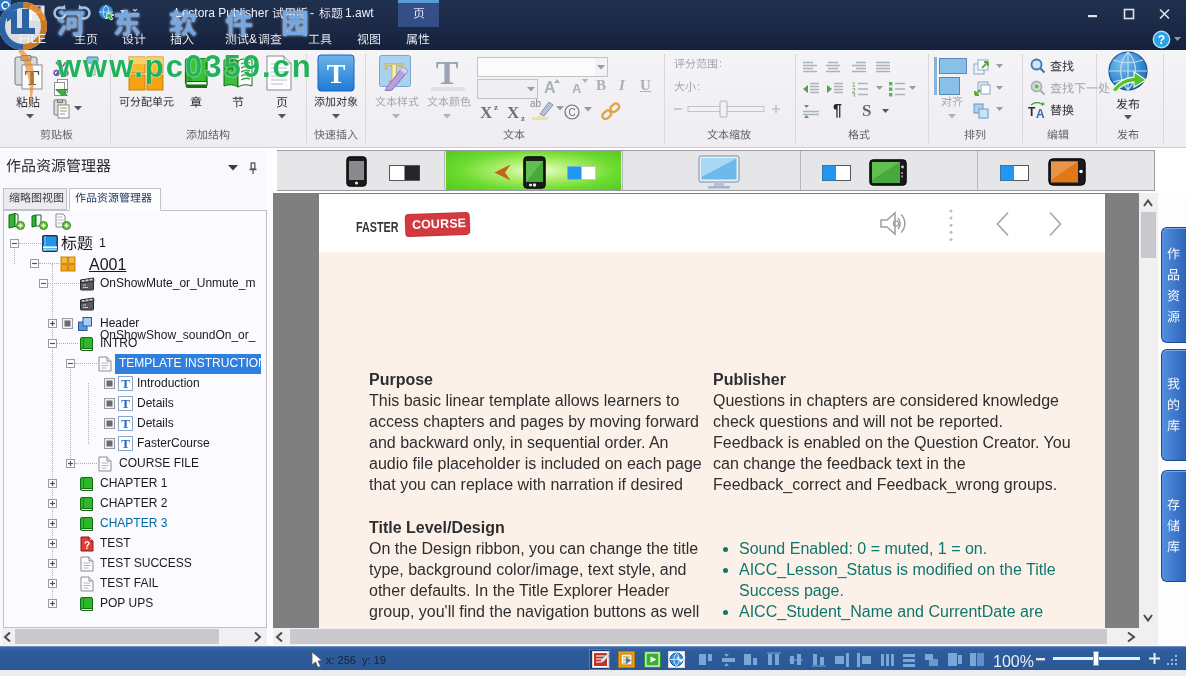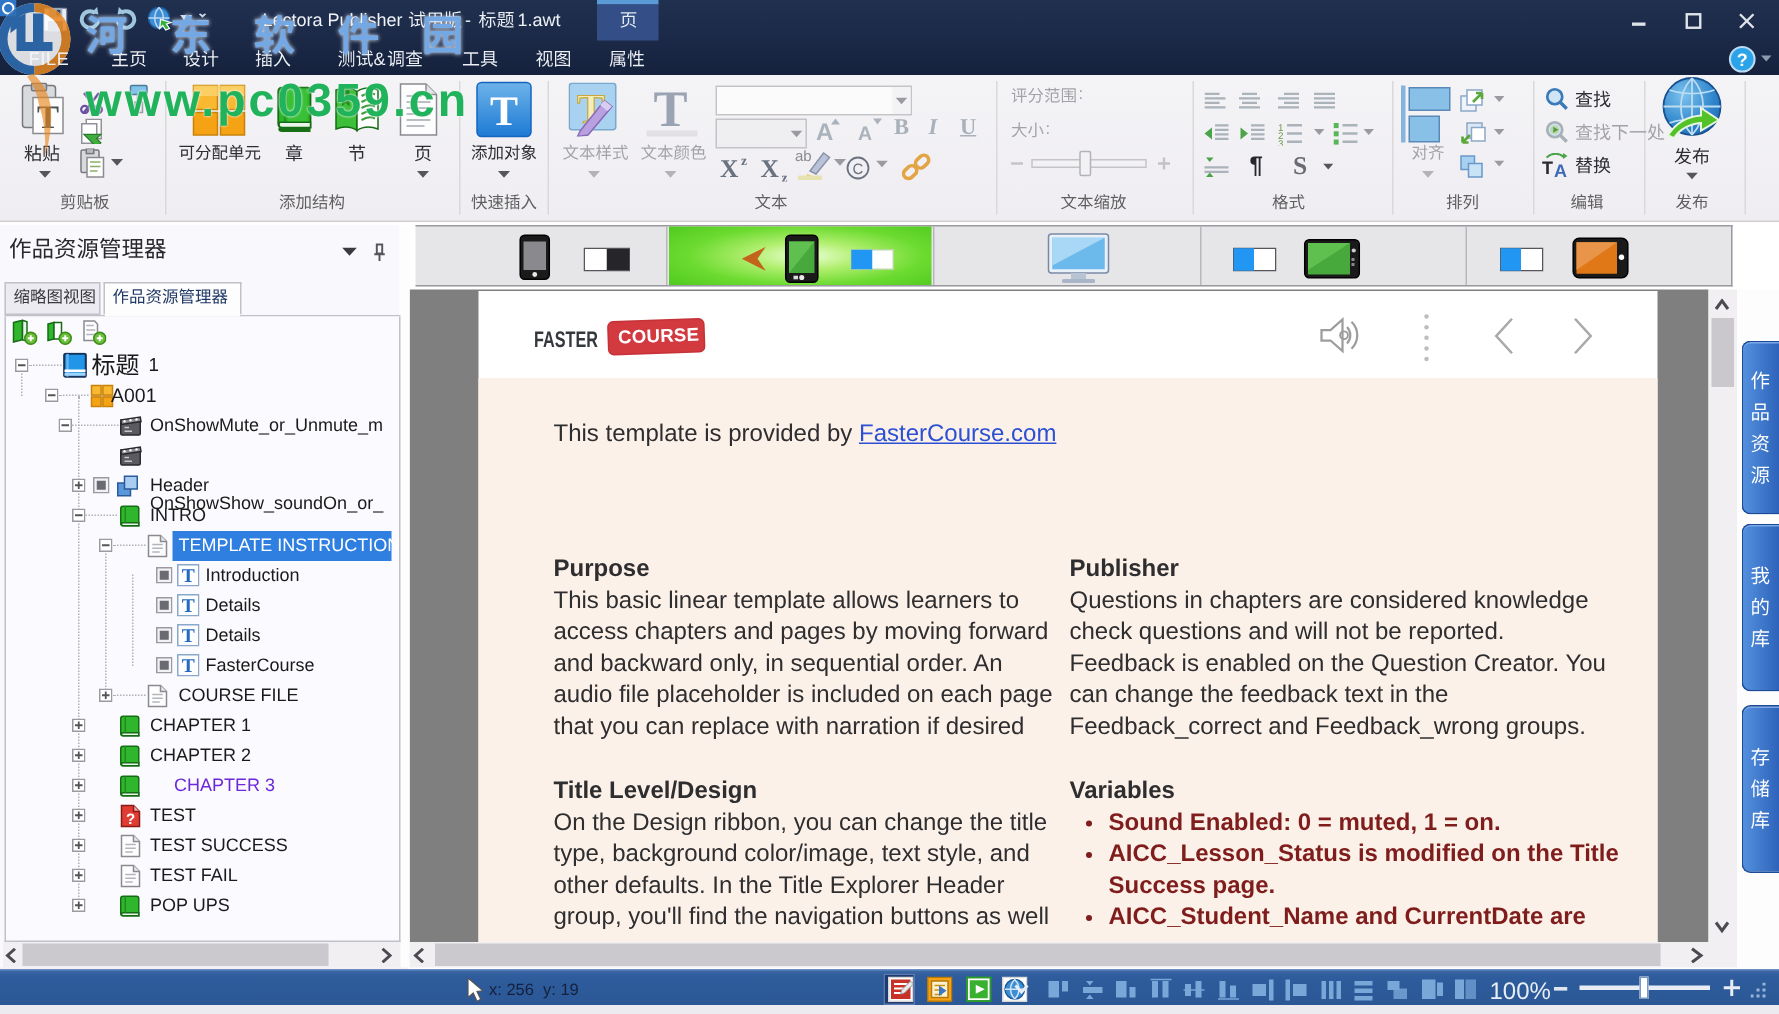--- a/index.html
+++ b/index.html
@@ -565,26 +565,24 @@
       <circle cx="3" cy="16.2" r="1.5" fill="#bdbdbf"></circle>
       <circle cx="3" cy="23.299999999999997" r="1.5" fill="#bdbdbf"></circle>
       <circle cx="3" cy="30.4" r="1.5" fill="#bdbdbf"></circle>
     </svg>
     <svg style="position:absolute;left:995px;top:211px;" width="15" height="26" viewBox="0 0 15 26">
       <path d="M13 1.5 L2.5 13 L13 24.5" fill="none" stroke="#a9a9ab" stroke-width="1.7"></path>
     </svg>
     <svg style="position:absolute;left:1048px;top:211px;" width="15" height="26" viewBox="0 0 15 26">
       <path d="M2 1.5 L12.5 13 L2 24.5" fill="none" stroke="#a9a9ab" stroke-width="1.7"></path>
     </svg>
-    <div style="position:absolute;left:369px;top:279px;width:720px;font-size:16px;line-height:21px;color:#2e2e30;font-family:'Liberation Sans',sans-serif;">This template is provided by <span style="color:#2b50d4;text-decoration:underline;">FasterCourse.com</span></div>
     <div style="position:absolute;left:369px;top:369px;width:337px;font-size:16px;line-height:21px;color:#2e2e30;font-family:'Liberation Sans',sans-serif;"><b>Purpose</b><br>This basic linear template allows learners to access chapters and pages by moving forward and backward only, in sequential order. An audio file placeholder is included on each page that you can replace with narration if desired</div>
     <div style="position:absolute;left:713px;top:369px;width:360px;font-size:16px;line-height:21px;color:#2e2e30;font-family:'Liberation Sans',sans-serif;"><b>Publisher</b><br>Questions in chapters are considered knowledge check questions and will not be reported. Feedback is enabled on the Question Creator. You can change the feedback text in the Feedback_correct and Feedback_wrong groups.</div>
     <div style="position:absolute;left:369px;top:517px;width:337px;font-size:16px;line-height:21px;color:#2e2e30;font-family:'Liberation Sans',sans-serif;"><b>Title Level/Design</b><br>On the Design ribbon, you can change the title type, background color/image, text style, and other defaults. In the Title Explorer Header group, you'll find the navigation buttons as well</div>
-    <div style="position:absolute;left:713px;top:517px;width:360px;font-size:16px;line-height:21px;color:#2e2e30;font-family:'Liberation Sans',sans-serif;"><b>Variables</b></div>
-    <ul style="position:absolute;left:713px;top:538px;width:360px;margin:0;padding-left:26px;font-size:16px;line-height:21px;color:#7f1d1d;font-family:'Liberation Sans',sans-serif;font-weight:bold;">
+    <ul style="position:absolute;left:713px;top:538px;width:360px;margin:0;padding-left:26px;font-size:16px;line-height:21px;color:#0f766e;font-family:'Liberation Sans',sans-serif;">
       <li>Sound Enabled: 0 = muted, 1 = on.</li>
       <li>AICC_Lesson_Status is modified on the Title Success page.</li>
       <li>AICC_Student_Name and CurrentDate are</li>
     </ul>
     <div style="position:absolute;left:1139px;top:193px;width:19px;height:435px;background:#f1eff2;"></div>
     <svg style="position:absolute;left:1143px;top:199px;" width="10" height="8" viewBox="0 0 10 8">
       <path d="M1 7 L5 1.5 L9 7" fill="none" stroke="#4a4a50" stroke-width="2"></path>
     </svg>
     <div style="position:absolute;left:1141px;top:212px;width:15px;height:46px;background:#cac7cd;"></div>
     <svg style="position:absolute;left:1143px;top:614px;" width="10" height="8" viewBox="0 0 10 8">
@@ -679,21 +677,21 @@
       <rect x="0.5" y="0.5" width="8" height="8" fill="#fff" stroke="#9a9aa2"></rect>
       <path d="M2 4.5 h5" stroke="#555" stroke-width="1.2"></path>
     </svg>
     <div style="position:absolute;left:39px;top:263px;width:20px;height:1px;border-top:1px dotted #b0b0b8;"></div>
     <svg style="position:absolute;left:60px;top:256px;" width="16" height="16" viewBox="0 0 16 16">
       <rect x="1" y="1" width="6.4" height="6.4" fill="#f8b830" stroke="#c8820a"></rect>
       <rect x="8.6" y="1" width="6.4" height="6.4" fill="#f8b830" stroke="#c8820a"></rect>
       <rect x="1" y="8.6" width="6.4" height="6.4" fill="#f5a214" stroke="#c8820a"></rect>
       <rect x="8.6" y="8.6" width="6.4" height="6.4" fill="#f5a214" stroke="#c8820a"></rect>
     </svg>
-    <div style="position:absolute;left:74px;top:257px;font-size:13px;color:#1a1a1a;font-weight:normal;letter-spacing:normal;white-space:nowrap;line-height:1;">A001</div>
+    <div style="position:absolute;left:89px;top:257px;font-size:16px;color:#1a1a1a;font-weight:normal;letter-spacing:normal;white-space:nowrap;line-height:1;text-decoration:underline;">A001</div>
     <svg style="position:absolute;left:39px;top:279px;" width="9" height="9" viewBox="0 0 9 9">
       <rect x="0.5" y="0.5" width="8" height="8" fill="#fff" stroke="#9a9aa2"></rect>
       <path d="M2 4.5 h5" stroke="#555" stroke-width="1.2"></path>
     </svg>
     <div style="position:absolute;left:48px;top:283px;width:31px;height:1px;border-top:1px dotted #b0b0b8;"></div>
     <svg style="position:absolute;left:80px;top:277px;" width="15" height="14" viewBox="0 0 15 14">
       <rect x="0.5" y="3" width="13" height="10" rx="1" fill="#5a5a60" stroke="#2a2a2e"></rect>
       <path d="M0.5 3 L13.5 1 L14 4 L1 6z" fill="#8a8a90" stroke="#2a2a2e"></path>
       <circle cx="3" cy="3.8" r="0.8" fill="#fff"></circle>
       <circle cx="7" cy="3.2" r="0.8" fill="#fff"></circle>
@@ -820,21 +818,21 @@
     <svg style="position:absolute;left:48px;top:519px;" width="9" height="9" viewBox="0 0 9 9">
       <rect x="0.5" y="0.5" width="8" height="8" fill="#fff" stroke="#9a9aa2"></rect>
       <path d="M2 4.5 h5" stroke="#555" stroke-width="1.2"></path>
       <path d="M4.5 2 v5" stroke="#555" stroke-width="1.2"></path>
     </svg>
     <svg style="position:absolute;left:79px;top:516px;" width="15" height="16" viewBox="0 0 15 16">
       <path d="M3 1.5 L12 1.5 Q13.5 1.5 13.5 3 L13.5 14.5 L3 14.5 Q1.5 14.5 1.5 13 L1.5 3 Q1.5 1.5 3 1.5Z" fill="#2fb62c" stroke="#156c14"></path>
       <path d="M3 12.5 L13.5 12.5 L13.5 14.5 L3 14.5 Q2 14.5 2 13.5 Q2 12.5 3 12.5Z" fill="#e9f5e9" stroke="#156c14"></path>
       <path d="M4.5 1.5 V12.5" stroke="#1d8c1c"></path>
     </svg>
-    <div style="position:absolute;left:100px;top:517px;font-size:12px;color:#6d28d9;font-weight:normal;letter-spacing:normal;white-space:nowrap;line-height:1;margin-left:16px;">CHAPTER 3</div>
+    <div style="position:absolute;left:100px;top:517px;font-size:12px;color:#0369a1;font-weight:normal;letter-spacing:normal;white-space:nowrap;line-height:1;">CHAPTER 3</div>
     <svg style="position:absolute;left:48px;top:539px;" width="9" height="9" viewBox="0 0 9 9">
       <rect x="0.5" y="0.5" width="8" height="8" fill="#fff" stroke="#9a9aa2"></rect>
       <path d="M2 4.5 h5" stroke="#555" stroke-width="1.2"></path>
       <path d="M4.5 2 v5" stroke="#555" stroke-width="1.2"></path>
     </svg>
     <svg style="position:absolute;left:80px;top:536px;" width="14" height="16" viewBox="0 0 14 16">
       <path d="M1 1 h8 l4 4 v10 h-12z" fill="#e03c34" stroke="#8a1a14"></path>
       <path d="M9 1 v4 h4" fill="#f0a8a4" stroke="#8a1a14"></path>
       <text x="7" y="13" text-anchor="middle" font-family="Liberation Sans" font-size="10" font-weight="bold" fill="#fff">?</text>
     </svg>

